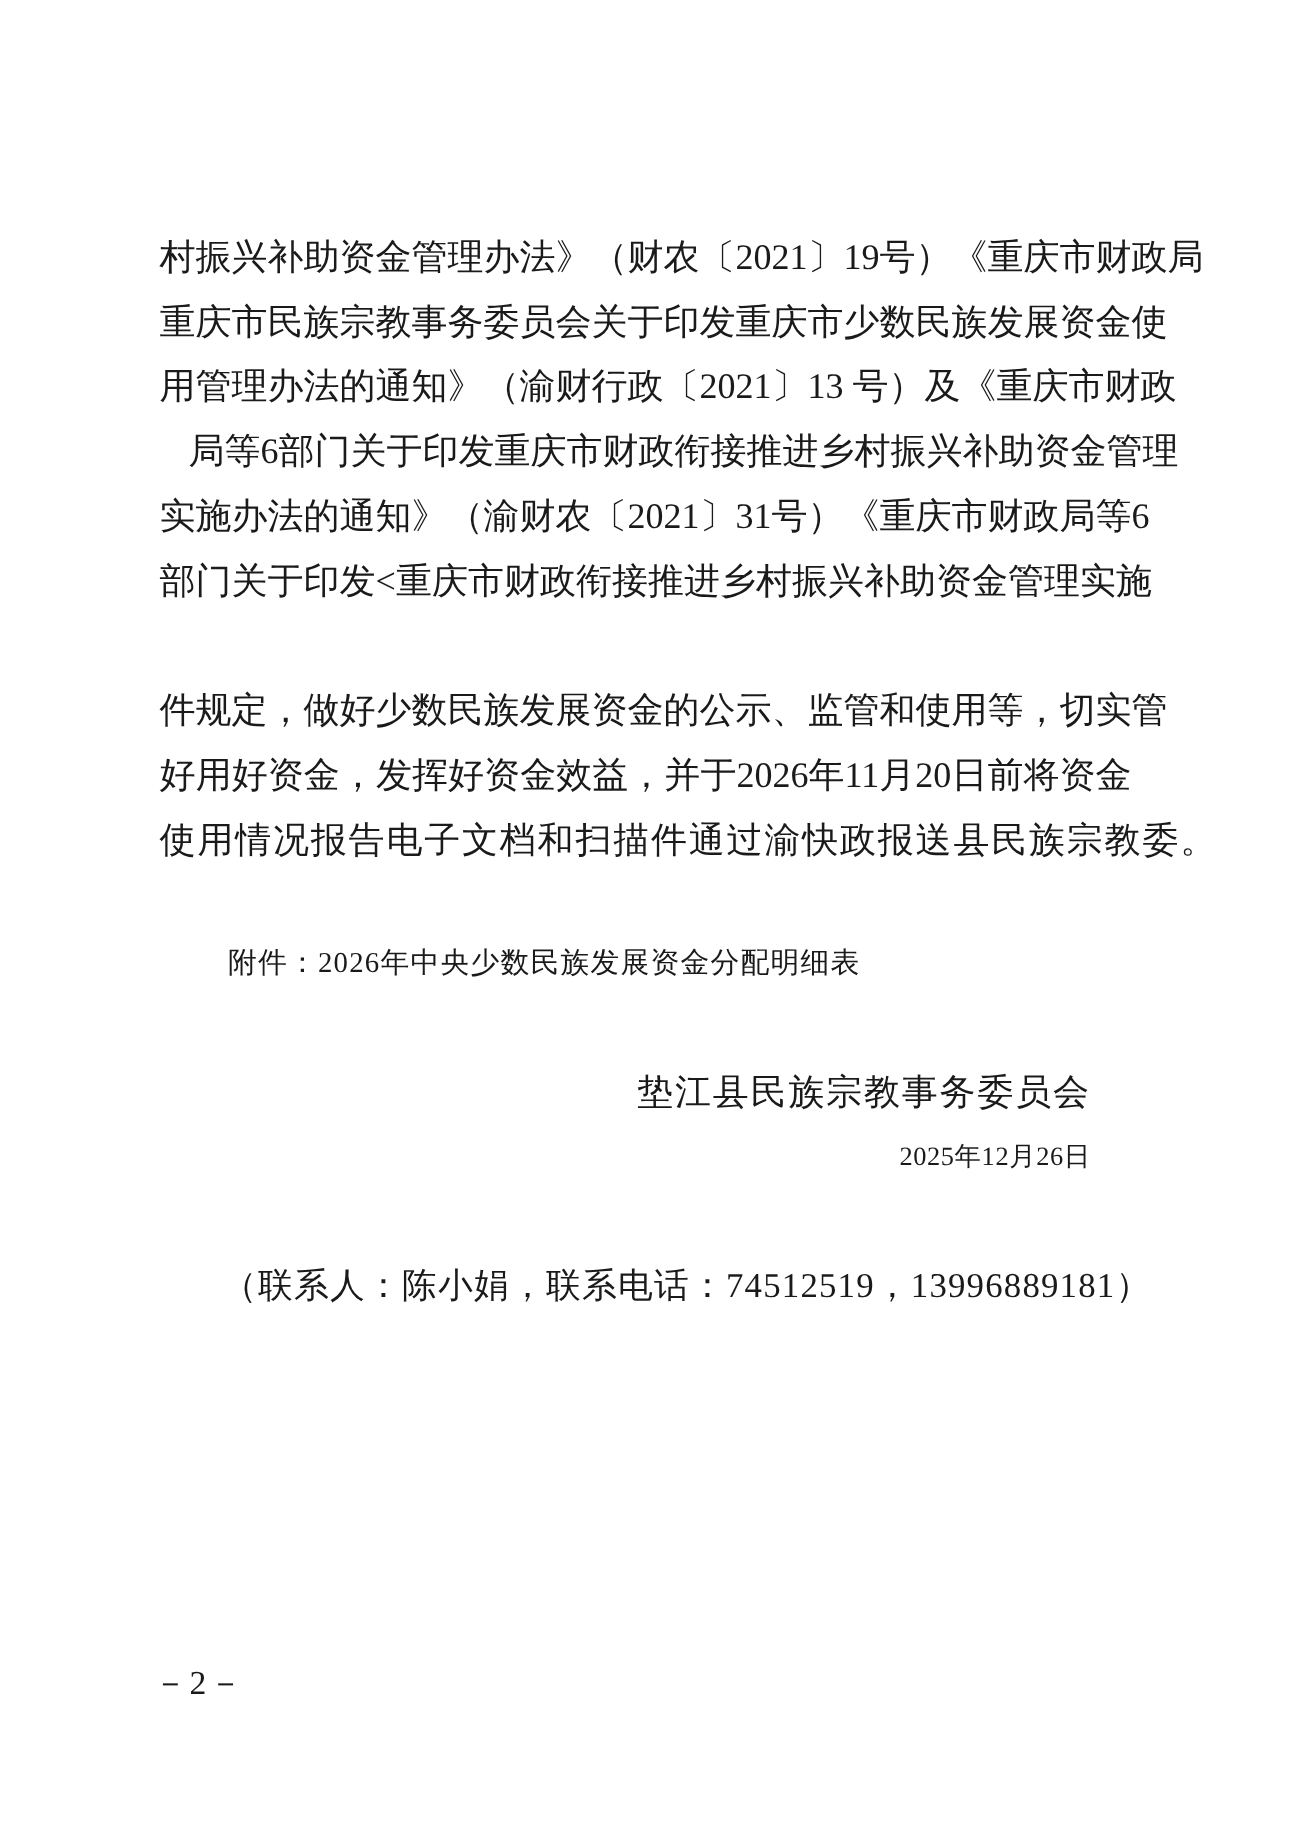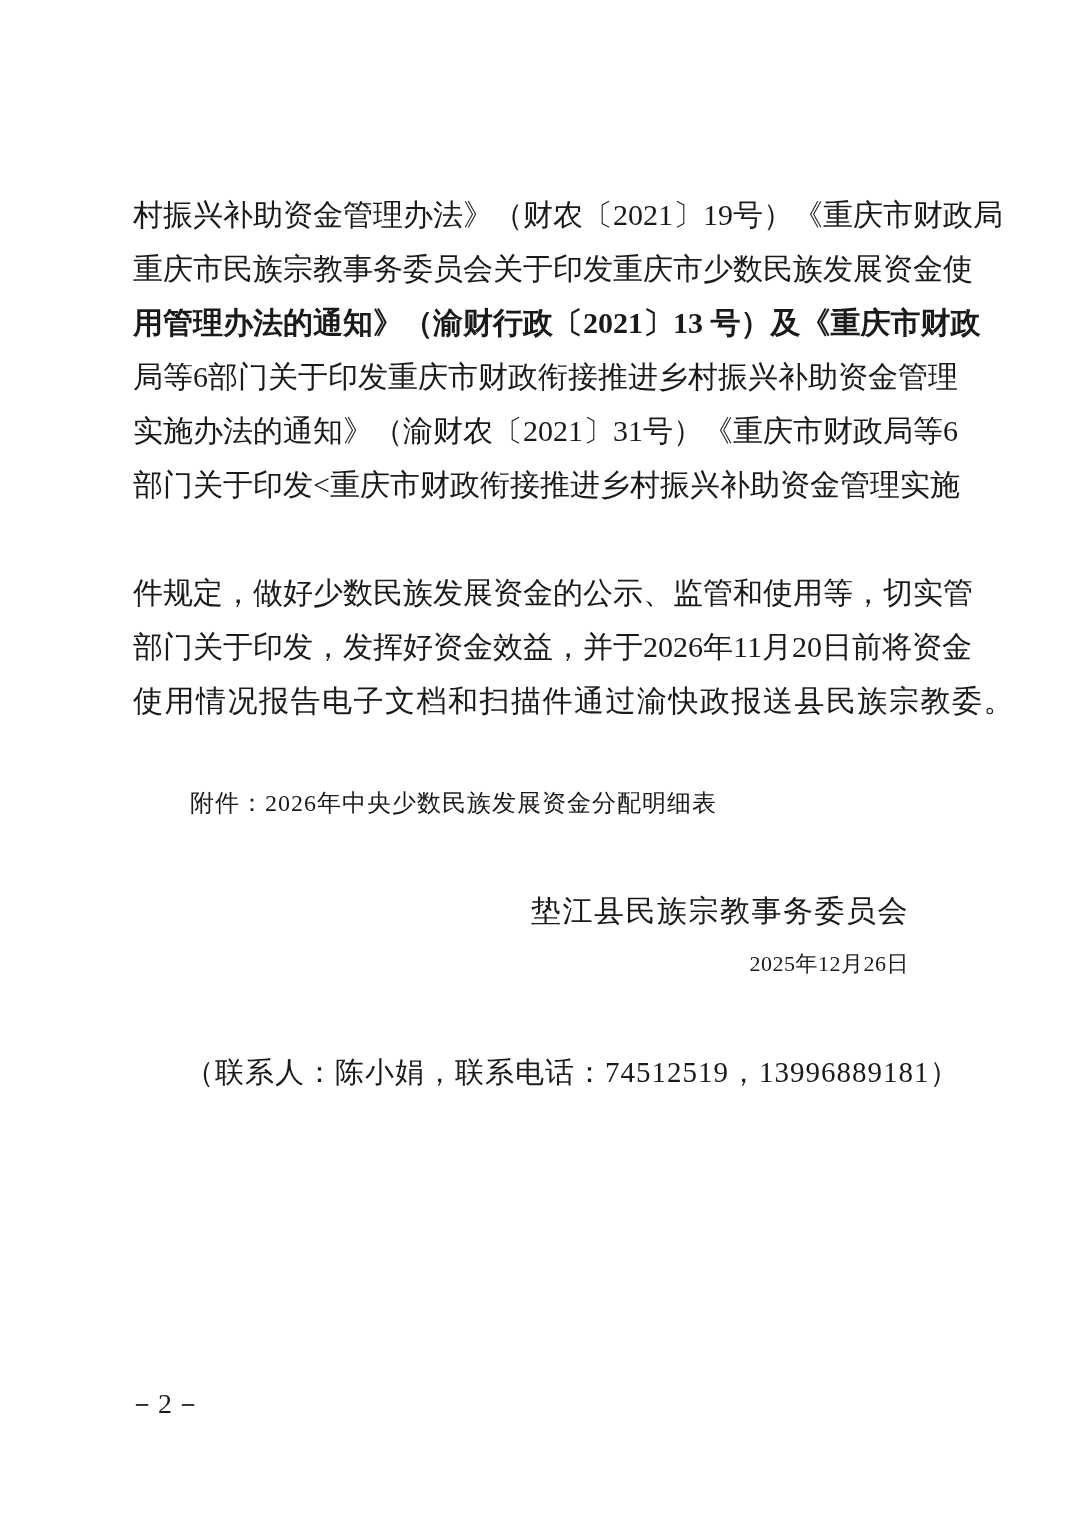--- a/index.html
+++ b/index.html
@@ -83,26 +83,26 @@
       letter-spacing: 2px;
     }
   </style>
 </head>
 <body>
 
 <div class="page">
 
   <div class="line" style="top:197px;">村振兴补助资金管理办法》（财农〔2021〕19号）《重庆市财政局</div>
   <div class="line" style="top:251px;">重庆市民族宗教事务委员会关于印发重庆市少数民族发展资金使</div>
-  <div class="line" style="top:305px;font-weight:bold;">用管理办法的通知》（渝财行政〔2021〕13 号）及《重庆市财政</div>
-  <div class="line" style="top:359px;">局等6部门关于印发重庆市财政衔接推进乡村振兴补助资金管理</div>
+  <div class="line" style="top:305px;">用管理办法的通知》（渝财行政〔2021〕13 号）及《重庆市财政</div>
+  <div class="line" style="top:359px;margin-left:24px;">局等6部门关于印发重庆市财政衔接推进乡村振兴补助资金管理</div>
   <div class="line" style="top:413px;">实施办法的通知》（渝财农〔2021〕31号）《重庆市财政局等6</div>
   <div class="line" style="top:467px;">部门关于印发&lt;重庆市财政衔接推进乡村振兴补助资金管理实施</div>
   <div class="line" style="top:575px;">件规定，做好少数民族发展资金的公示、监管和使用等，切实管</div>
-  <div class="line" style="top:629px;">部门关于印发，发挥好资金效益，并于2026年11月20日前将资金</div>
+  <div class="line" style="top:629px;">好用好资金，发挥好资金效益，并于2026年11月20日前将资金</div>
   <div class="line last" style="top:683px;">使用情况报告电子文档和扫描件通过渝快政报送县民族宗教委。</div>
 
   <div class="attachment">附件：2026年中央少数民族发展资金分配明细表</div>
 
   <div class="sig-org">垫江县民族宗教事务委员会</div>
   <div class="sig-date">2025年12月26日</div>
 
   <div class="contact">（联系人：陈小娟，联系电话：74512519，13996889181）</div>
 
   <div class="page-number">－2－</div>

